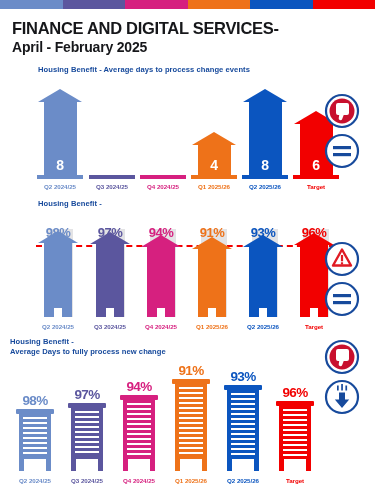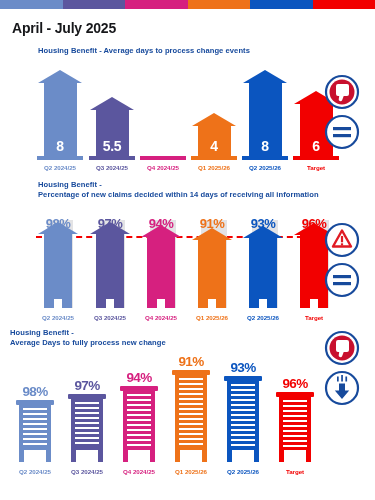--- a/index.html
+++ b/index.html
@@ -133,44 +133,37 @@
   <div class="topstrip">
     <span style="background: rgb(107, 140, 200);"></span>
     <span style="background: rgb(91, 86, 158);"></span>
     <span style="background: rgb(214, 32, 127);"></span>
     <span style="background: rgb(238, 114, 25);"></span>
     <span style="background: rgb(11, 85, 191);"></span>
     <span style="background: rgb(242, 0, 0);"></span>
   </div>
 
   <div class="header">
-    <h2>April - July 2025</h2>
+    <h1>FINANCE AND DIGITAL SERVICES-</h1>
+    <h2>April - February 2025</h2>
   </div>
 
   <div class="chart c1" style="margin-top:9px;">
     <div class="chart-title">Housing Benefit - Average days to process change events</div>
     <div class="plot" id="plot1">
         <div class="bar1" style="left: 38px; height: 86px;">
           <div class="roof">
             <i style="border-bottom: 13px solid rgb(107, 140, 200);"></i>
           </div>
           <div class="body" style="background: rgb(107, 140, 200);">
             <span class="val">8</span>
           </div>
         </div>
         <div style="position: absolute; bottom: 14px; left: 37px; width: 46px; height: 4px; background: rgb(107, 140, 200);"></div>
         <div class="xlab" style="left: 34px; color: rgb(107, 140, 200);">Q2 2024/25</div>
-        <div class="bar1" style="left: 90px; height: 59.125px;">
-          <div class="roof">
-            <i style="border-bottom: 13px solid rgb(91, 86, 158);"></i>
-          </div>
-          <div class="body" style="background: rgb(91, 86, 158);">
-            <span class="val">5.5</span>
-          </div>
-        </div>
         <div style="position: absolute; bottom: 14px; left: 89px; width: 46px; height: 4px; background: rgb(91, 86, 158);"></div>
         <div class="xlab" style="left: 86px; color: rgb(91, 86, 158);">Q3 2024/25</div>
         <div style="position: absolute; bottom: 14px; left: 140px; width: 46px; height: 4px; background: rgb(214, 32, 127);"></div>
         <div class="xlab" style="left: 137px; color: rgb(214, 32, 127);">Q4 2024/25</div>
         <div class="bar1" style="left: 192px; height: 43px;">
           <div class="roof">
             <i style="border-bottom: 13px solid rgb(238, 114, 25);"></i>
           </div>
           <div class="body" style="background: rgb(238, 114, 25);">
             <span class="val">4</span>
@@ -211,21 +204,20 @@
           <rect x="11" y="53" width="18" height="3.2" fill="#174a9c"></rect>
           <rect x="11" y="60" width="18" height="3.2" fill="#174a9c"></rect>
         </g>
       </svg>
     </div>
   </div>
 
   <div class="chart c2" style="margin-top:6px;">
     <div class="chart-title">
       <div>Housing Benefit -</div>
-      <div>Percentage of new claims decided within 14 days of receiving all information</div>
     </div>
     <div class="plot" id="plot2">
         <div class="dashline" style="top: 36px; border-top-color: rgb(242, 0, 0);"></div>
         <div style="position: absolute; bottom: 16px; left: 47px; width: 26px; height: 88px; background: rgb(227, 227, 229);"></div>
         <div class="house" style="left: 38px; height: 86.24px;">
           <div class="roofwrap">
             <i style="border-bottom: 12px solid rgb(107, 140, 200);"></i>
           </div>
           <div class="walls" style="background: rgb(107, 140, 200); height: 74.24px;">
             <div class="door"></div>

